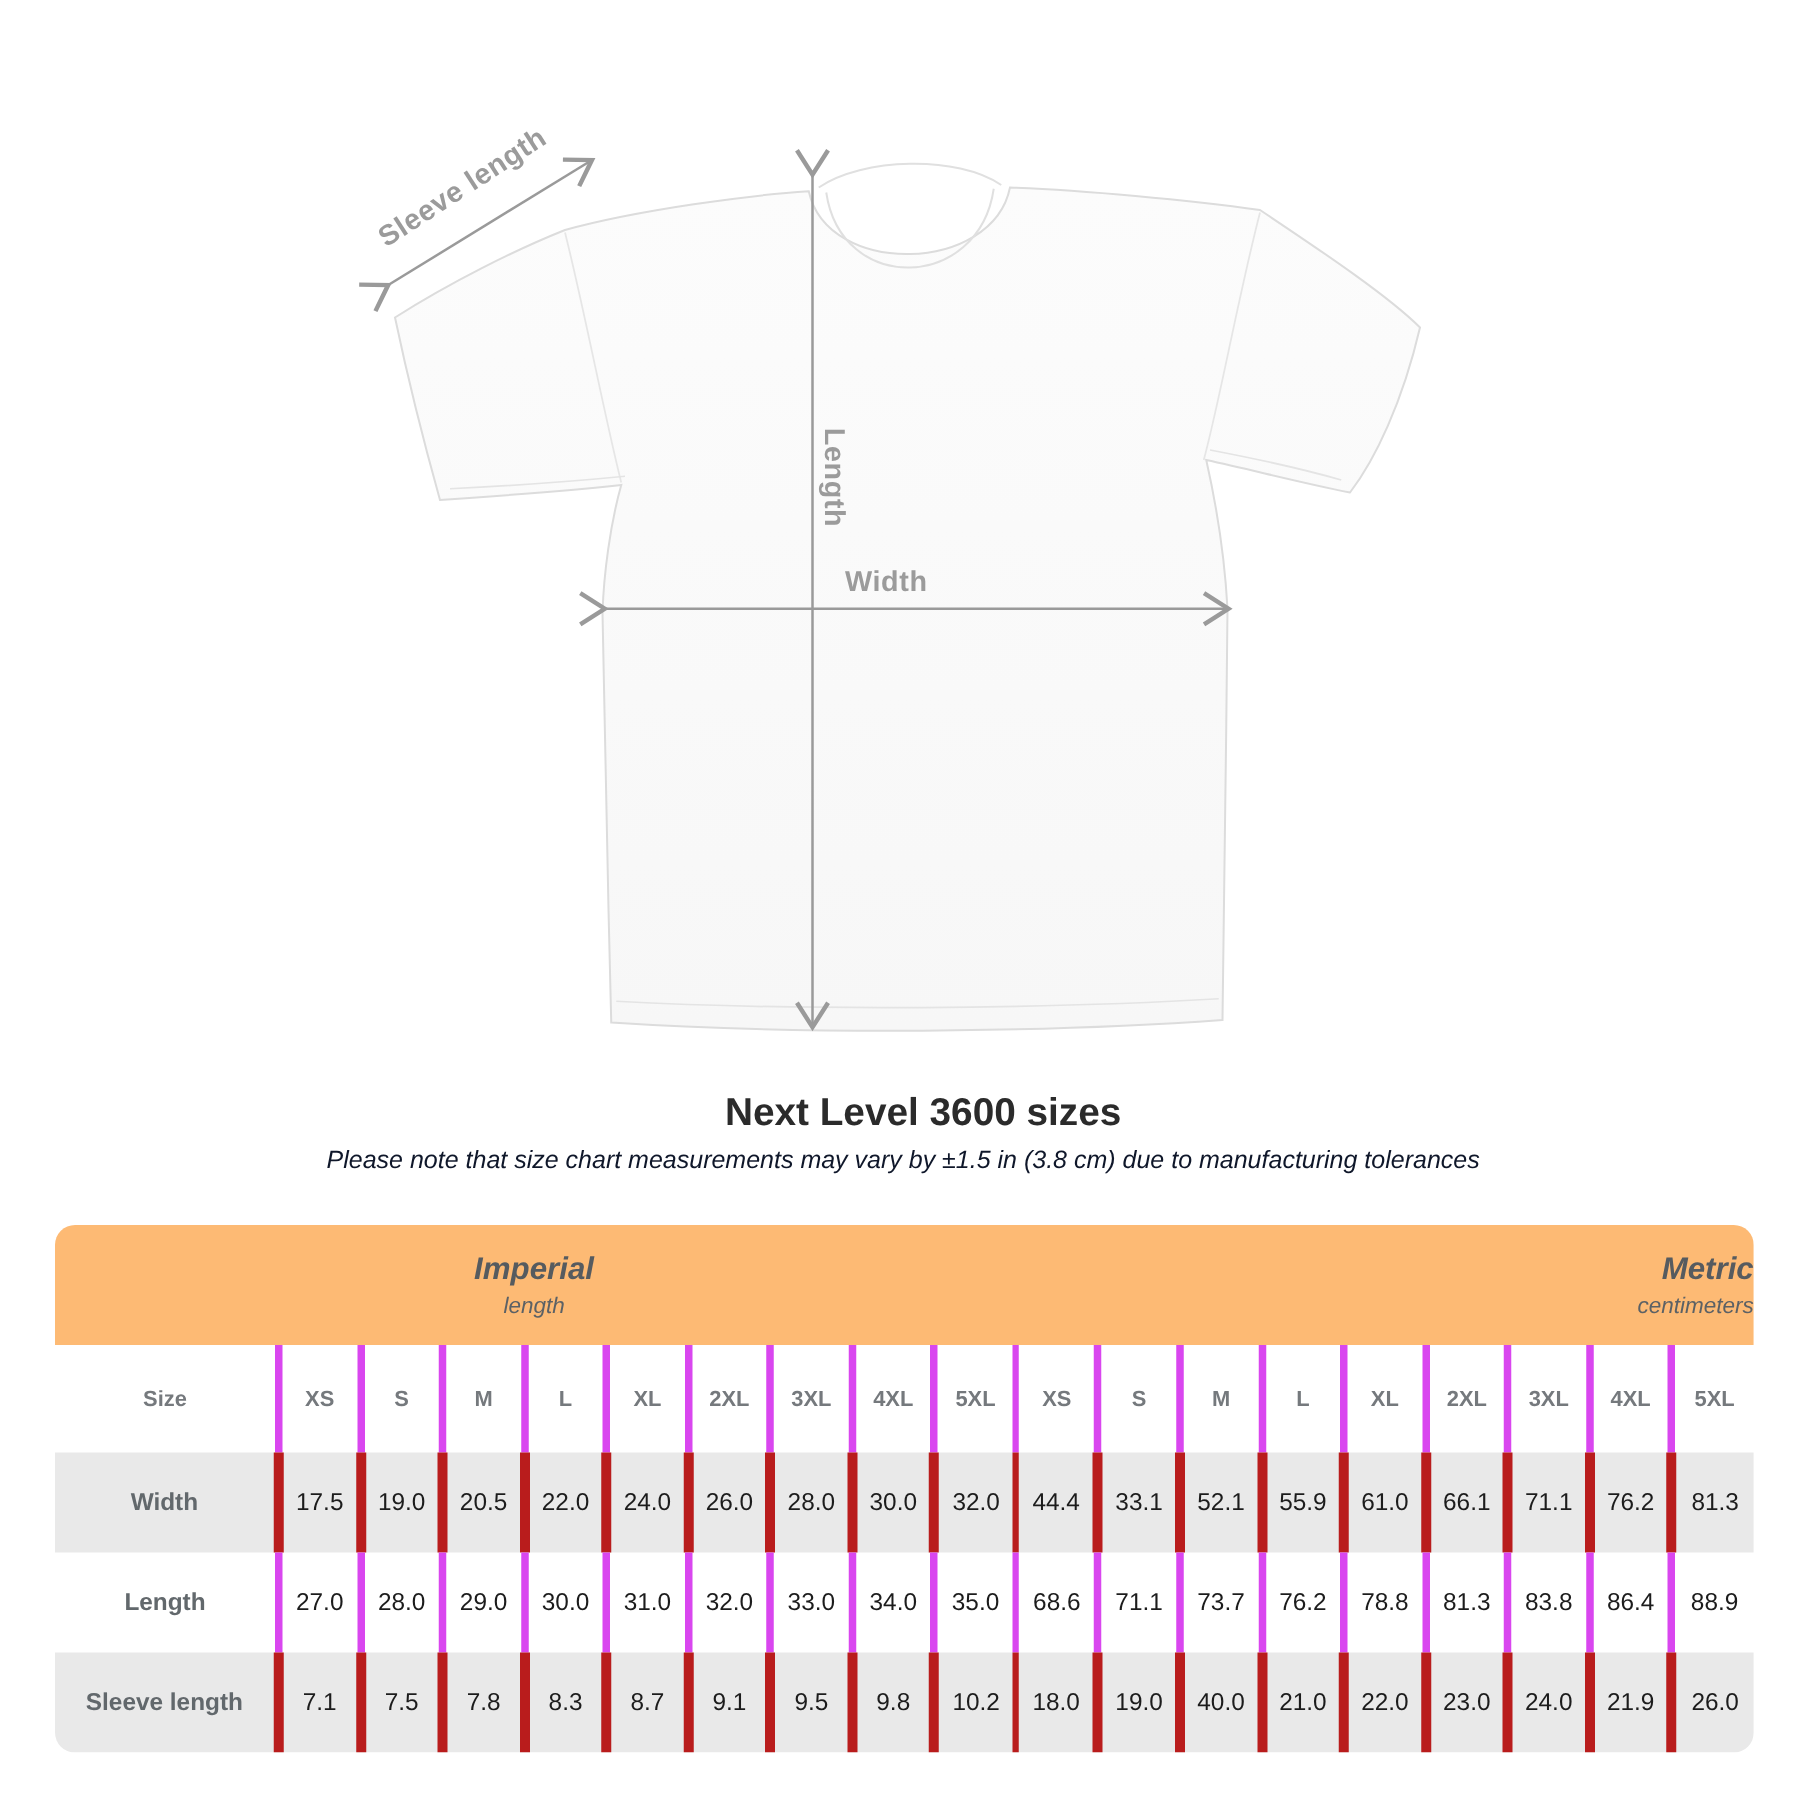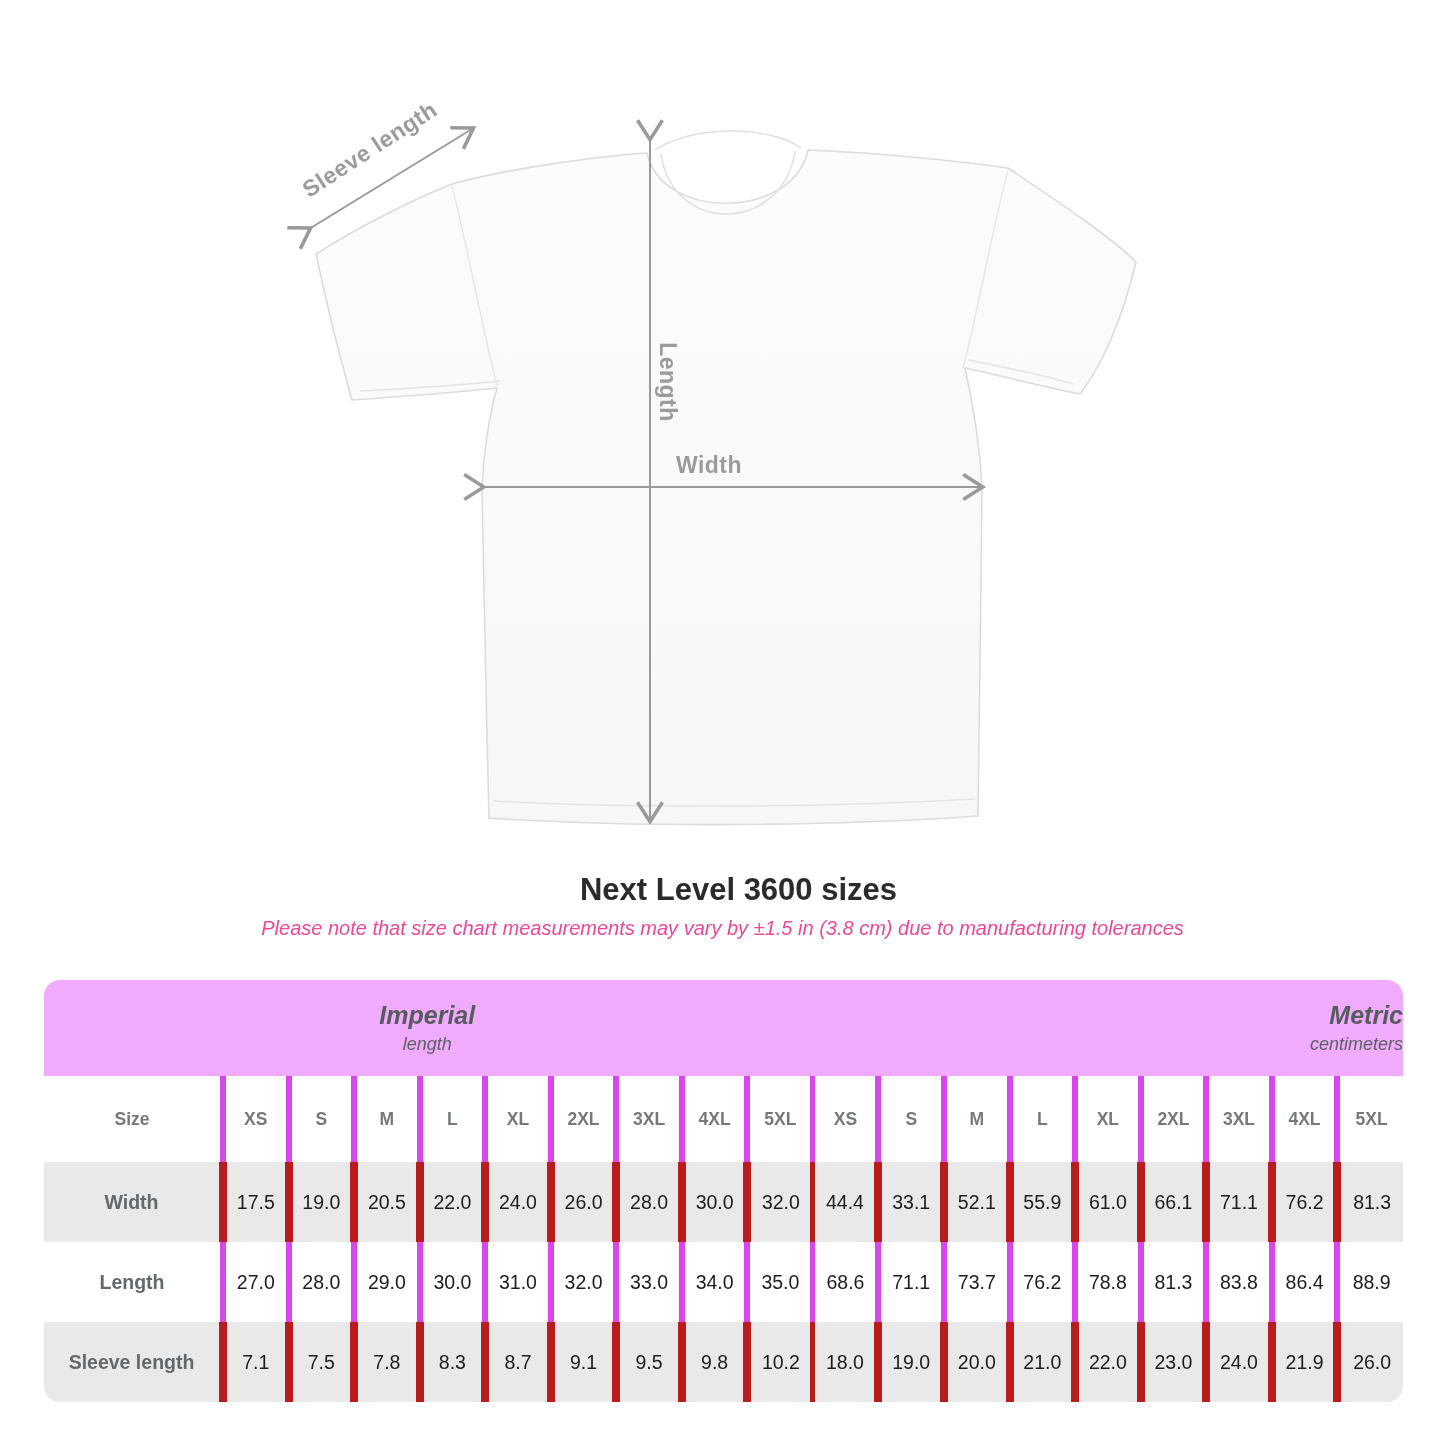--- a/index.html
+++ b/index.html
@@ -8,25 +8,25 @@
 
   
   .diagram{position:absolute;left:0;top:0;width:1445px;height:880px;}
   .diagram svg{display:block;}
   .measure-label{fill:#9b9b9b;font-weight:700;font-size:23px;letter-spacing:.5px;}
 
   
   .page-title{position:absolute;left:16px;top:872px;width:100%;margin:0;text-align:center;
               font-size:31px;font-weight:700;color:#2b2b2b;}
   .subtitle{position:absolute;left:0;top:917px;width:100%;margin:0;text-align:center;
-            font-size:20px;font-style:italic;color:#ec4899;}
+            font-size:20px;font-style:italic;color:#0f172a;}
 
   
   .size-table{position:absolute;left:44px;top:980px;width:1359px;border-radius:16px;overflow:hidden;}
-  .unit-band{height:96px;background:#f0abfc;display:flex;}
+  .unit-band{height:96px;background:#fdba74;display:flex;}
   .unit{display:flex;flex-direction:column;align-items:center;justify-content:center;gap:4px;}
   .unit-imperial{width:56.4%;}
   .unit-metric{width:43.6%;align-items:flex-end;}
   .unit-title{font-size:25px;font-weight:700;font-style:italic;color:#565b5f;}
   .unit-sub{font-size:18px;font-style:italic;color:#5c6165;}
 
   table{width:100%;border-collapse:collapse;table-layout:fixed;}
   td{text-align:center;vertical-align:middle;height:80px;font-size:19.5px;color:#1c1c1c;
      padding:0;white-space:nowrap;}
   td.lbl{width:176px;font-weight:700;color:#62686c;}
@@ -179,21 +179,21 @@
             <td>7.5</td>
             <td>7.8</td>
             <td>8.3</td>
             <td>8.7</td>
             <td>9.1</td>
             <td>9.5</td>
             <td>9.8</td>
             <td>10.2</td>
             <td class="metric-start">18.0</td>
             <td>19.0</td>
-            <td>20.0</td>
+            <td>40.0</td>
             <td>21.0</td>
             <td>22.0</td>
             <td>23.0</td>
             <td>24.0</td>
             <td>21.9</td>
             <td>26.0</td>
           </tr>
         </tbody>
     </table>
   </div>

